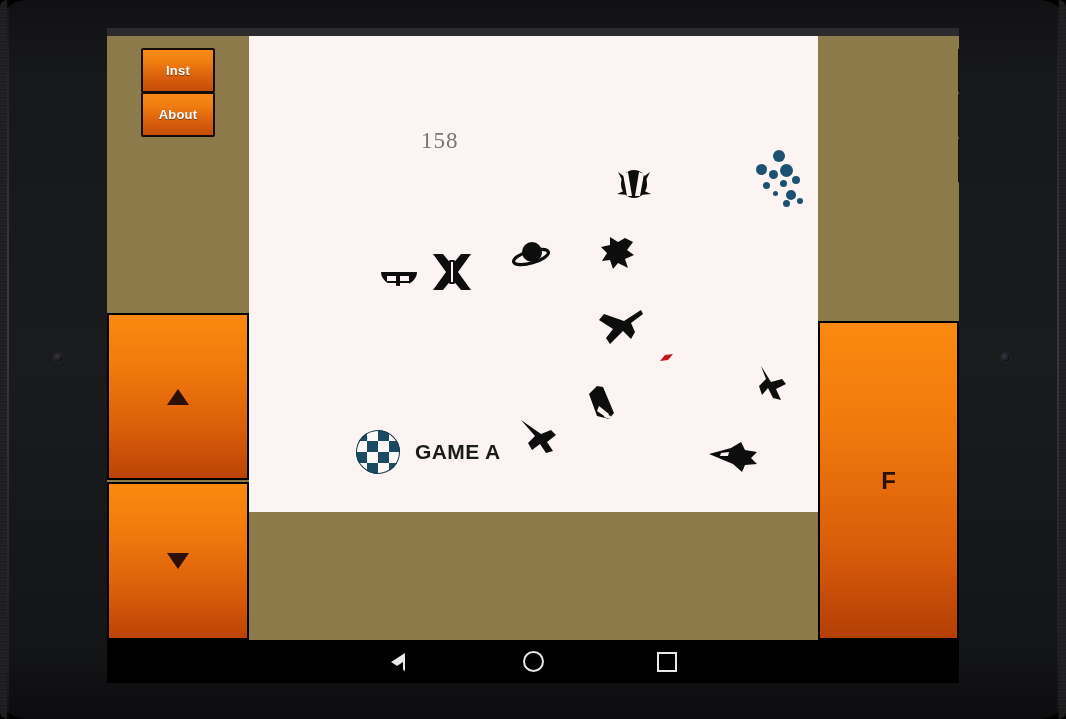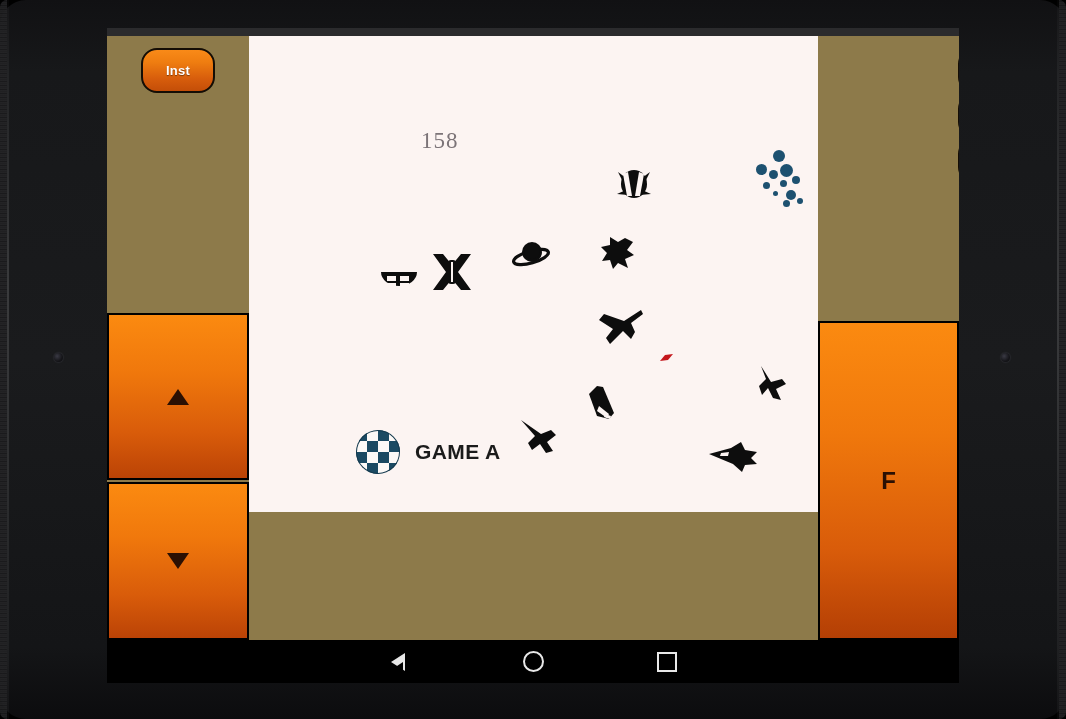--- a/index.html
+++ b/index.html
@@ -136,21 +136,21 @@
     position: absolute;
     left: 142px; top: 476px;
     width: 569px; height: 128px;
     background: #8d7a4a;
   }
 
   
   .menu-btn {
     position: absolute;
     border: 2px solid #140d05;
-    border-radius: 16px;
+    border-radius: 2px;
     background: linear-gradient(180deg, #f98a18 0%, #ef7d10 30%, #d75d0c 70%, #c44e08 100%);
     color: #ffffff;
     font-size: 13px;
     font-weight: bold;
     text-align: center;
     display: flex;
     align-items: center;
     justify-content: center;
     text-shadow: 0 1px 1px rgba(0,0,0,.45);
     box-sizing: border-box;
@@ -240,20 +240,21 @@
   <div id="screen">
 
     <div id="status-strip"></div>
 
     <div id="app">
 
       <div id="left-panel" class="side-panel">
 
         <div id="btn-inst" class="menu-btn">Inst</div>
 
+        <div id="btn-about" class="menu-btn">About</div>
 
         <div id="pad-up" class="pad">
           <div class="arrow-up"></div>
         </div>
 
         <div id="pad-down" class="pad">
           <div class="arrow-down"></div>
         </div>
       </div>
 

